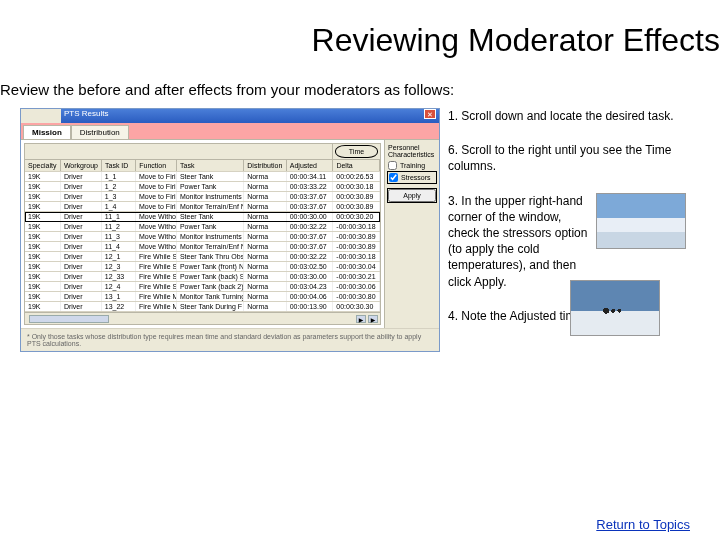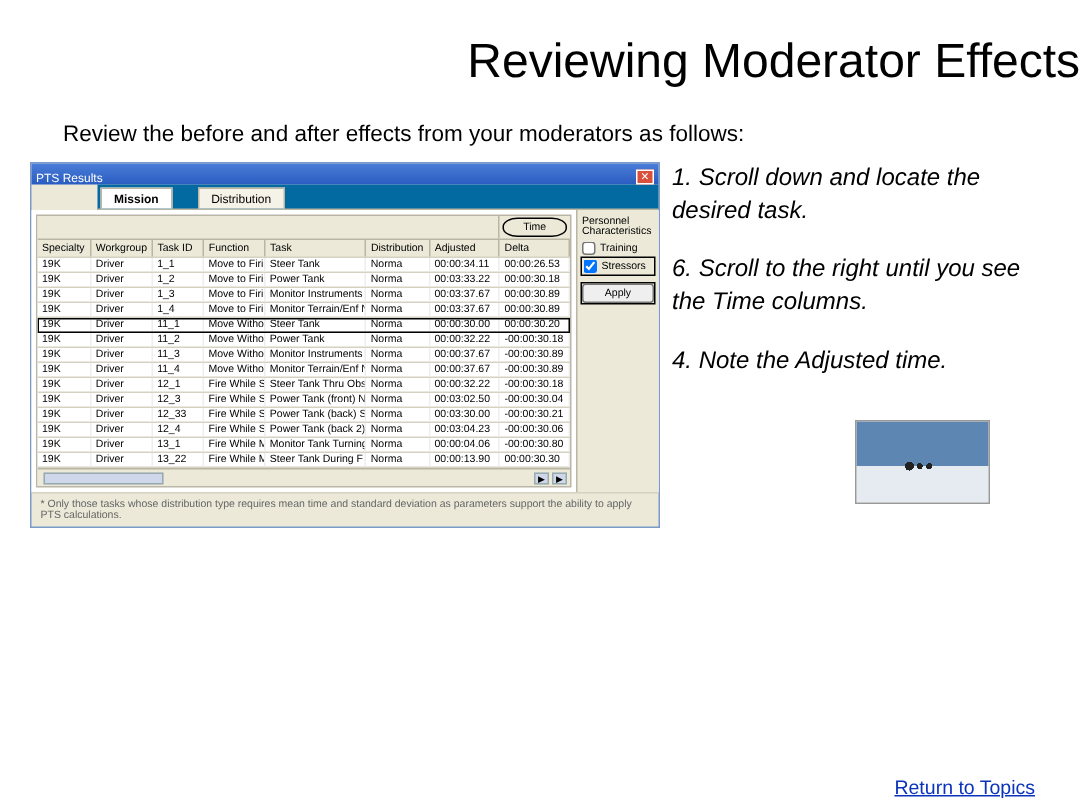--- a/index.html
+++ b/index.html
@@ -14,21 +14,20 @@
   }
   .slide-title {
     font-size: 32px;
     font-weight: 400;
     text-align: right;
     margin-top: 22px;
     margin-bottom: 22px;
   }
   .subtitle {
     font-size: 15px;
-    margin-left: 42px;
     margin-bottom: 10px;
   }
   .content-row {
     display: flex;
     align-items: flex-start;
     gap: 8px;
     margin-left: 20px;
   }
   
   .pts-window {
@@ -36,39 +35,39 @@
     border: 1px solid #7a9ac9;
     background: #ece9d8;
     font-size: 8px;
     position: relative;
   }
   .pts-titlebar {
     background: linear-gradient(#4a7ed8, #2a5cc0);
     height: 14px;
     color: #fff;
     display: flex;
-    align-items: flex-end;
+    align-items: flex-start;
     justify-content: space-between;
     padding: 0 3px;
     font-size: 8px;
+    margin-left: 40px;
   }
   .pts-close {
     width: 12px; height: 10px;
     background: #d9513c;
     border: 1px solid #fff;
     display: flex; align-items: center; justify-content: center;
     font-size: 7px; line-height: 1;
   }
   .pts-tabs {
     display: flex;
-    gap: 17px;
+    gap: 0;
     padding: 2px 2px 0 2px;
-    background: #0369a1;
+    background: #fca5a5;
     border-bottom: 1px solid #b9b6a6;
-    margin-left: 44px;
   }
   .pts-tab {
     padding: 2px 8px;
     background: #f5f3e7;
     border: 1px solid #b9b6a6;
     border-bottom: none;
     font-size: 8px;
   }
   .pts-tab.active { background: #fff; font-weight: bold; }
   .pts-body {
@@ -127,21 +126,21 @@
     outline:1.5px solid #000;
   }
   .pts-footer { font-size:7px; color:#666; padding:4px 6px; border-top:1px solid #d6d2c2; }
   .pts-hscroll { height:12px; background:#ece9d8; border-top:1px solid #b9b6a6; position:relative; }
   .hthumb { position:absolute; left:4px; top:2px; width:80px; height:8px; background:#cfd8ea; border:1px solid #9aa; }
   .harrow { position:absolute; top:2px; width:10px; height:8px; background:#cfd8ea; border:1px solid #9aa; display:flex; align-items:center; justify-content:center; font-size:6px; }
   .harrow.right { right:2px; }
   .harrow.rightt { right:14px; }
 
   
-  .instructions { width: 238px; font-size: 16px; line-height: 1.35; font-style: italic; }
+  .instructions { width: 238px; font-size: 12px; line-height: 1.35; }
   .instr-item { margin-bottom: 18px; }
   .thumb {
     width: 90px; height:56px; display:inline-block;
     background: linear-gradient(#7da9d8 45%, #e8eef6 45% 70%, #c8d6e4 70%);
     border:1px solid #999; margin-bottom:4px;
   }
   .thumb.train {
     background: radial-gradient(circle at 40% 55%, #222 3px, transparent 3px),
                 radial-gradient(circle at 55% 55%, #222 2px, transparent 2px),
                 radial-gradient(circle at 48% 55%, #222 2px, transparent 2px),
@@ -349,19 +348,25 @@
         <button class="apply-btn">Apply</button>
       </div>
     </div>
 
     <div class="pts-footer">* Only those tasks whose distribution type requires mean time and standard deviation as parameters support the ability to apply PTS calculations.</div>
   </div>
 
   <div class="instructions">
     <p class="instr-item">1. Scroll down and locate the desired task.</p>
     <p class="instr-item">6. Scroll to the right until you see the Time columns.</p>
+    <div class="instr-item">
+      <div style="display:flex; gap:6px; align-items:flex-start;">
+        <div style="flex:1">3.  In the upper right-hand corner of the window, check the stressors option (to apply the cold temperatures), and then click Apply.</div>
+        <span class="thumb"></span>
+      </div>
+    </div>
     <span class="thumb train" style="position:absolute; top:280px; right:60px;"></span>
     <p class="instr-item">4.  Note the Adjusted time.</p>
   </div>
 
 </div>
 
 <a href="#" class="return-link">Return to Topics</a>
 
 </body></html>

